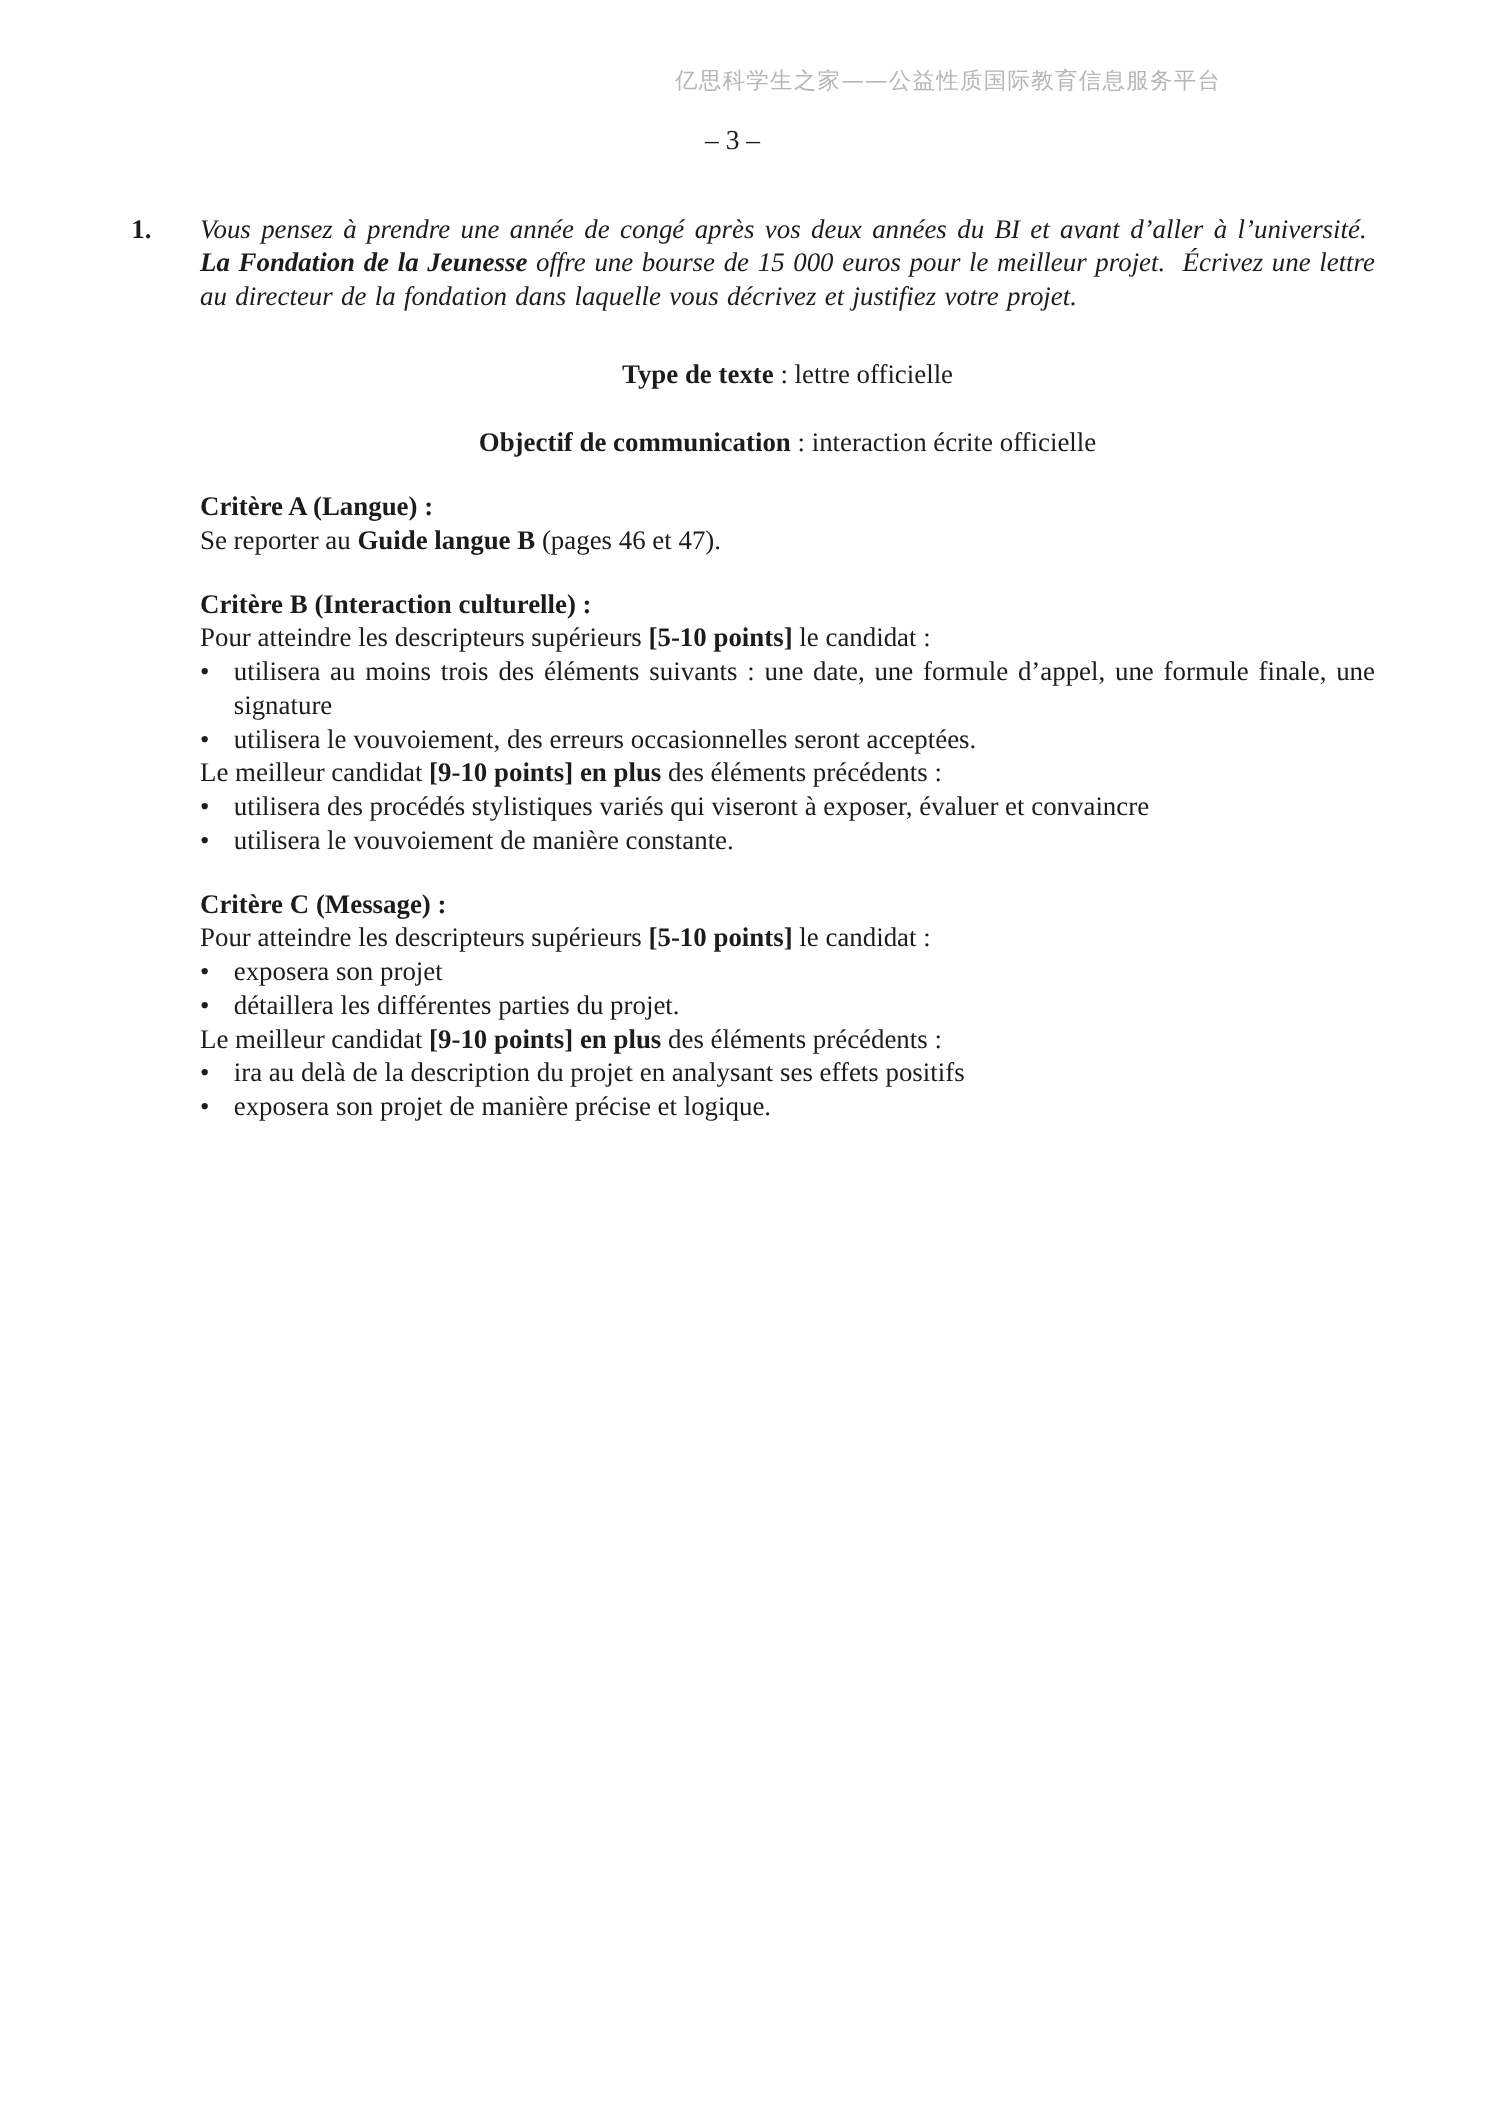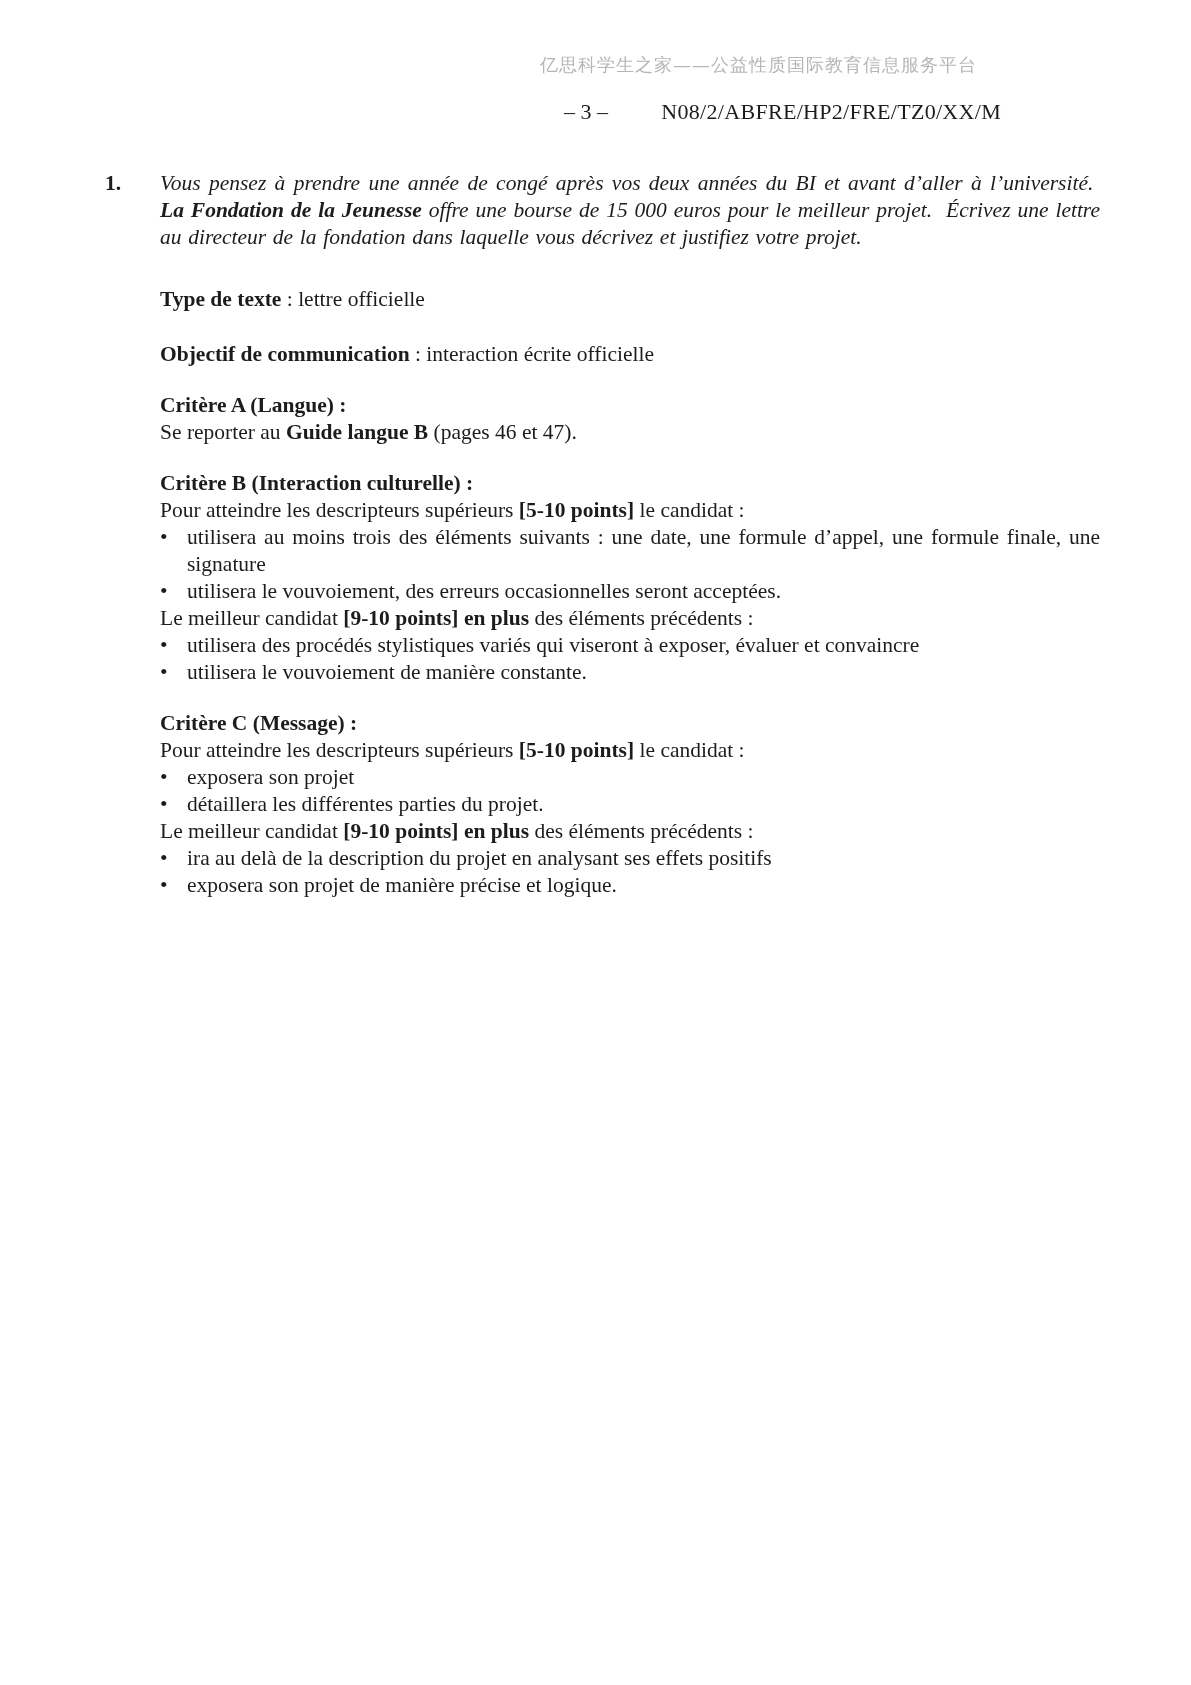--- a/index.html
+++ b/index.html
@@ -38,21 +38,21 @@
     font-style:italic;
     text-align:justify;
     word-spacing:0.06em;
     margin-bottom:35px;
   }
   .qnum {
     position:absolute; left:-55px; top:0;
     font-style:normal; font-weight:bold;
   }
   .qbold { font-weight:bold; }
-  .meta-line { margin-top:28px; }
+  .meta-line { margin-top:28px;text-align:center; }
   .lbl { font-weight:bold; }
   .heading { font-weight:bold; font-size:21.5px; margin-top:24px; }
   .para { }
   .bullet { display:flex; }
   .bullet .marker { flex:0 0 27px; }
   .bullet .btext { flex:1; text-align:justify; }
   .points { font-weight:bold; }
   .bold { font-weight:bold; }
   
   .footer-watermark {
@@ -62,21 +62,20 @@
     color:#9e9e9e; white-space:nowrap;
   }
 </style>
 </head>
 <body>
 
 <div class="page">
 
   <div class="cn-watermark">亿思科学生之家——公益性质国际教育信息服务平台</div>
   <div class="page-num">– 3 –</div>
-  <div class="exam-code">N08/2/ABFRE/HP2/FRE/TZ0/XX/M</div>
 
   <div class="content">
 
     <div class="question">
       <span class="qnum">1.</span>
       <p class="qtext"><span>Vous pensez à prendre une année de congé après vos deux années du BI et avant d’aller à l’université.&nbsp; </span><span class="qbold">La Fondation de la Jeunesse</span><span> offre une bourse de 15&nbsp;000 euros pour le meilleur projet.&nbsp; Écrivez une lettre au directeur de la fondation dans laquelle vous décrivez et justifiez votre projet.</span></p>
     </div>
 
     <p class="meta-line"><span class="lbl">Type de texte</span><span> : lettre officielle</span></p>
 

